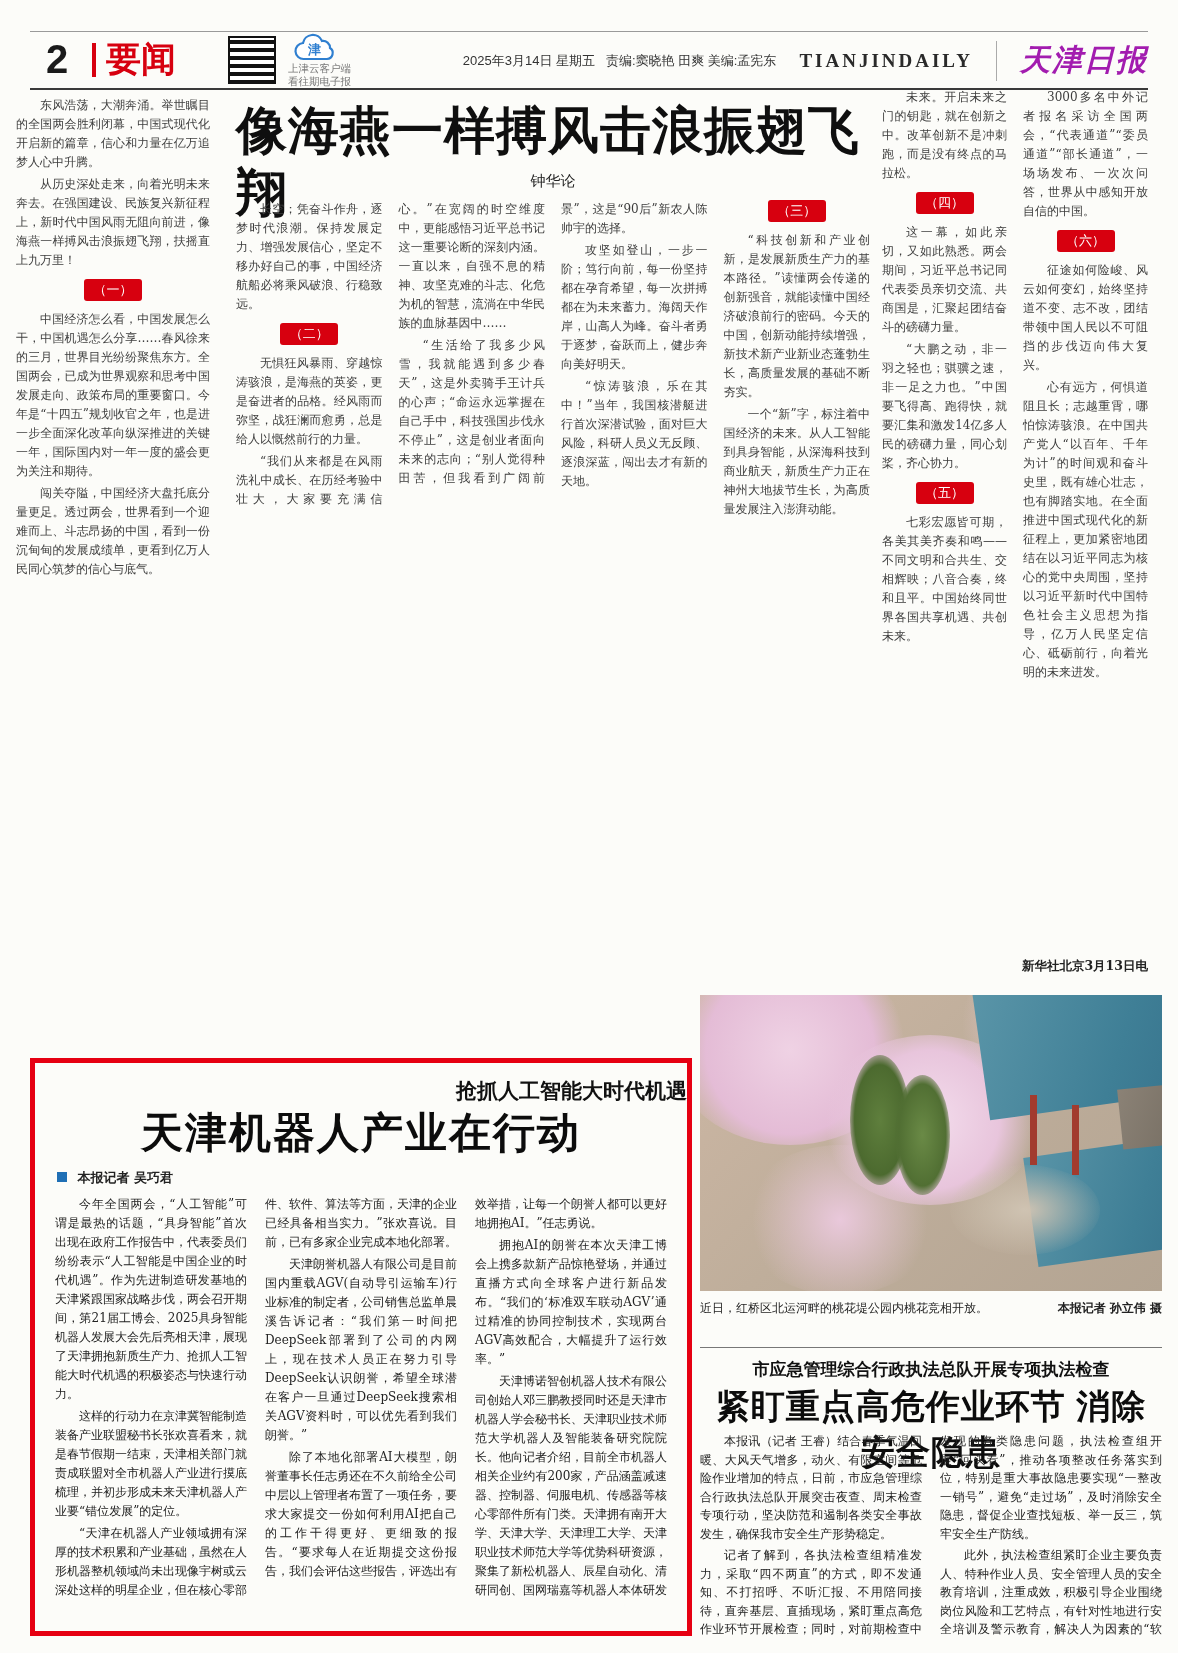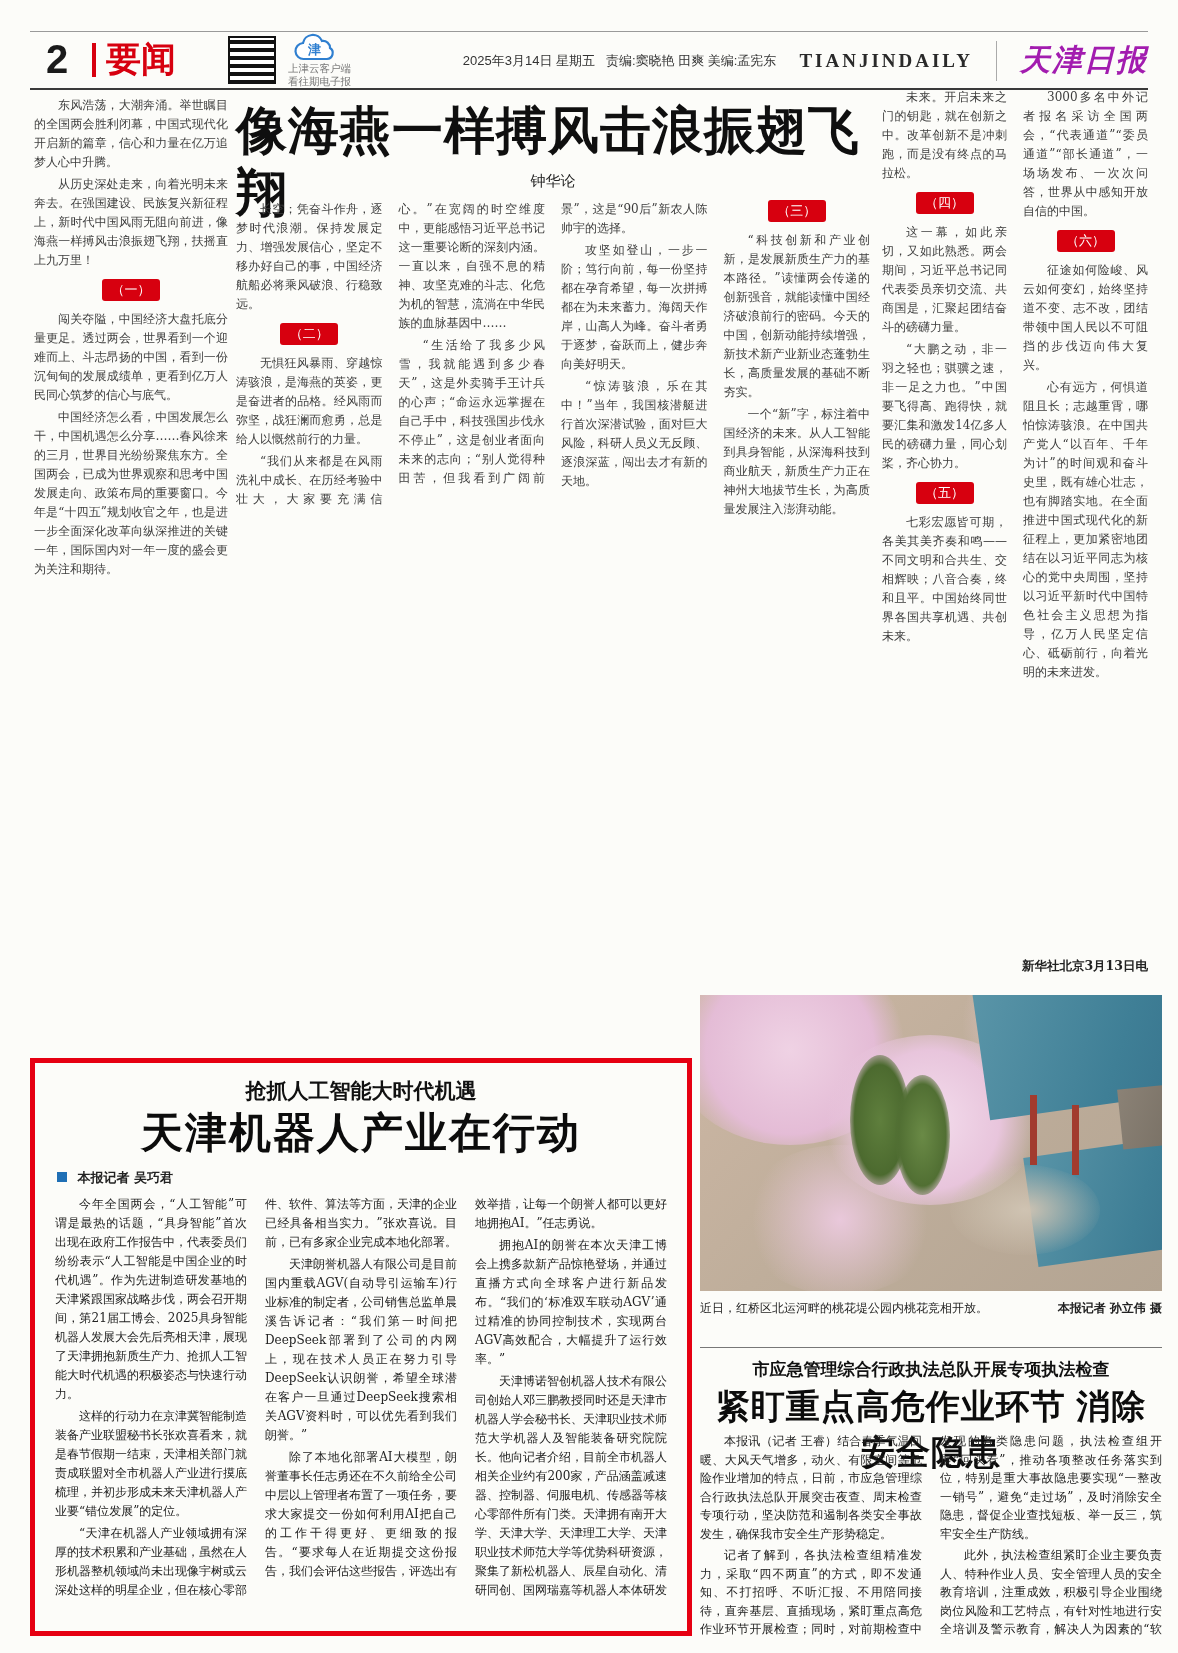--- a/index.html
+++ b/index.html
@@ -25,36 +25,36 @@
   .brand-en{font-family:"Liberation Serif",serif;font-weight:bold;font-size:19px;
             letter-spacing:3px;color:#2a2a2a;}
   .hdr-div{width:1px;height:40px;background:#aaa;}
   .brand-cn{font-family:"DejaVu Serif",serif;font-style:italic;font-weight:bold;
             font-size:30px;color:#a21caf;letter-spacing:2px;}
   
   .col-region p{margin:0 0 3px;text-indent:2em;font-size:12px;line-height:19px;text-align:justify;}
   .kai p{color:#3d3d3d;}
   .sec-marker{width:58px;margin:9px auto;background:#d7000f;color:#fff;text-align:center;
               font-size:13px;line-height:22px;border-radius:3px;font-family:"Liberation Sans",sans-serif;}
-  .region-left{position:absolute;left:34px;top:96px;width:194px;height:888px;overflow:hidden;}
+  .region-left{position:absolute;left:16px;top:96px;width:194px;height:888px;overflow:hidden;}
   .main-head{position:absolute;left:236px;top:100px;width:634px;
              font-family:"Liberation Sans",sans-serif;font-weight:900;font-size:51px;
              letter-spacing:1px;color:#0f0f0f;line-height:62px;}
   .main-byline{position:absolute;left:236px;top:172px;width:634px;text-align:center;
                font-size:15px;color:#222;}
   .region-center{position:absolute;left:236px;top:200px;width:634px;height:784px;
                  column-count:4;column-gap:16px;overflow:hidden;}
   .region-right{position:absolute;left:882px;top:88px;width:266px;height:858px;
                 column-count:2;column-gap:16px;overflow:hidden;}
   .dateline{position:absolute;left:882px;top:958px;width:266px;text-align:right;
             font-weight:bold;font-size:12.5px;}
   
   .redbox{position:absolute;left:30px;top:1058px;width:662px;height:578px;
           border:5px solid #e60012;background:#fcfcf9;box-sizing:border-box;}
-  .rb-kicker{margin:14px auto 2px;text-align:center;font-family:"Liberation Sans",sans-serif;
+  .rb-kicker{margin:14px auto 2px;text-align:right;font-family:"Liberation Sans",sans-serif;
              font-weight:bold;font-size:21px;color:#111;}
   .rb-head{text-align:center;font-family:"Liberation Sans",sans-serif;font-weight:900;
            font-size:42px;color:#0c0c0c;letter-spacing:2px;line-height:52px;margin:2px 0 10px;}
   .rb-byline{margin:4px 22px 8px;font-size:13px;font-weight:bold;color:#222;}
   .rb-byline .sq{display:inline-block;width:10px;height:10px;background:#1f6fb5;margin-right:6px;}
   .rb-body{margin:0 20px;height:408px;column-count:3;column-gap:18px;overflow:hidden;}
   .rb-body p{margin:0 0 3px;text-indent:2em;font-size:12px;line-height:19px;text-align:justify;}
   
   .photo{position:absolute;left:700px;top:995px;width:462px;height:296px;overflow:hidden;
          background:linear-gradient(135deg,#cdb7a4 0%,#bfae9b 45%,#b3a492 100%);}
@@ -101,22 +101,22 @@
     </span>
     <span class="brand-en">TIANJINDAILY</span>
     <span class="hdr-div"></span>
     <span class="brand-cn">天津日报</span>
   </div>
 
   <div class="region-left col-region kai">
       <p>东风浩荡，大潮奔涌。举世瞩目的全国两会胜利闭幕，中国式现代化开启新的篇章，信心和力量在亿万追梦人心中升腾。</p>
       <p>从历史深处走来，向着光明未来奔去。在强国建设、民族复兴新征程上，新时代中国风雨无阻向前进，像海燕一样搏风击浪振翅飞翔，扶摇直上九万里！</p>
       <div class="sec-marker">（一）</div>
+      <p>中国经济怎么看，中国发展怎么干，中国机遇怎么分享……春风徐来的三月，世界目光纷纷聚焦东方。全国两会，已成为世界观察和思考中国发展走向、政策布局的重要窗口。今年是“十四五”规划收官之年，也是进一步全面深化改革向纵深推进的关键一年，国际国内对一年一度的盛会更为关注和期待。</p>
       <p>闯关夺隘，中国经济大盘托底分量更足。透过两会，世界看到一个迎难而上、斗志昂扬的中国，看到一份沉甸甸的发展成绩单，更看到亿万人民同心筑梦的信心与底气。</p>
-      <p>中国经济怎么看，中国发展怎么干，中国机遇怎么分享……春风徐来的三月，世界目光纷纷聚焦东方。全国两会，已成为世界观察和思考中国发展走向、政策布局的重要窗口。今年是“十四五”规划收官之年，也是进一步全面深化改革向纵深推进的关键一年，国际国内对一年一度的盛会更为关注和期待。</p>
     </div>
 
   <div class="main-head">像海燕一样搏风击浪振翅飞翔</div>
   <div class="main-byline">钟华论</div>
 
   <div class="region-center col-region kai">
       <p>长空；凭奋斗作舟，逐梦时代浪潮。保持发展定力、增强发展信心，坚定不移办好自己的事，中国经济航船必将乘风破浪、行稳致远。</p>
       <div class="sec-marker">（二）</div>
       <p>无惧狂风暴雨、穿越惊涛骇浪，是海燕的英姿，更是奋进者的品格。经风雨而弥坚，战狂澜而愈勇，总是给人以慨然前行的力量。</p>
       <p>“我们从来都是在风雨洗礼中成长、在历经考验中壮大，大家要充满信心。”在宽阔的时空维度中，更能感悟习近平总书记这一重要论断的深刻内涵。一直以来，自强不息的精神、攻坚克难的斗志、化危为机的智慧，流淌在中华民族的血脉基因中……</p>

